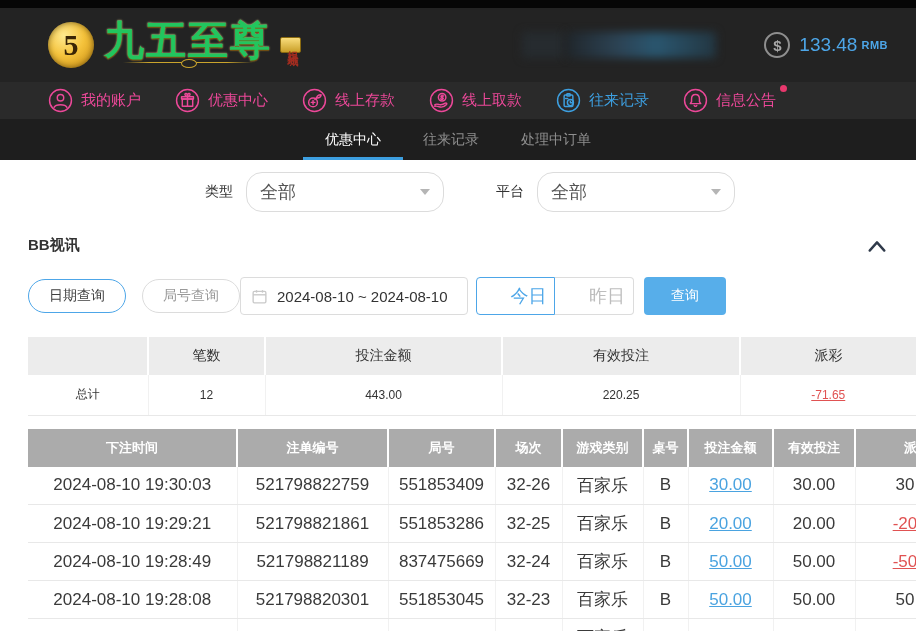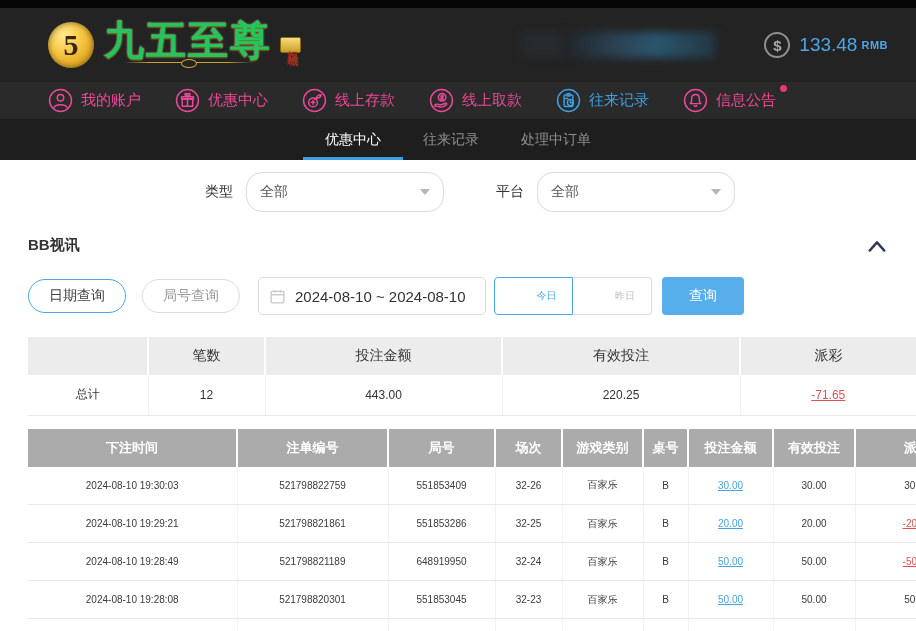--- a/index.html
+++ b/index.html
@@ -55,45 +55,45 @@
   .subtab { display:flex; align-items:center; padding:0 4px; margin:0 17px; color:#8f8f8f;
     font-size:14px; position:relative; cursor:pointer; }
   .subtab.active { color:#ffffff; }
   .subtab.active::after { content:""; position:absolute; left:-18px; right:-18px; bottom:0;
     height:3px; background:#3d9fe0; }
 
   
   .filter-row { display:flex; align-items:center; margin:12px 0 0 193px; height:40px; }
   .filter-label { font-size:14px; color:#333; margin-right:13px;margin-left:12px; }
   .select-box { width:198px; height:40px; border:1px solid #dcdcdc; border-radius:16px;
-    display:flex; align-items:center; padding:16px 13px; color:#555; font-size:14px; cursor:pointer;
+    display:flex; align-items:center; padding:16px 13px; color:#555; font-size:18px; cursor:pointer;
     background:#fff; }
   .caret-down { margin-left:auto; width:0; height:0; border-left:5px solid transparent;
     border-right:5px solid transparent; border-top:6px solid #b5b5b5; }
   .filter-gap { width:40px; }
 
   
   .section-head { margin:24px 28px 0 28px; display:flex; align-items:center; }
   .section-title { font-size:15px; font-weight:bold; color:#333; }
   .collapse-btn { margin-left:auto; cursor:pointer; display:flex; }
   .collapse-btn svg { width:22px; height:16px; stroke:#2f3a4a; stroke-width:2.6; fill:none;
     stroke-linecap:round; stroke-linejoin:round; }
 
   
   .query-row { margin:22px 0 0 28px; display:flex; align-items:center; }
   .pill { height:34px; padding:0 20px; border-radius:17px; border:1px solid #dcdcdc;
     color:#999; font-size:14px; display:flex; align-items:center; background:#fff; cursor:pointer; }
   .pill.active { border-color:#4da6e8; color:#404040; }
   .pill + .pill { margin-left:16px; }
-  .date-input { margin-left:18px; width:228px; height:38px; border:1px solid #dcdcdc; border-radius:4px;
+  .date-input { width:228px; height:38px; border:1px solid #dcdcdc; border-radius:4px;
     display:flex; align-items:center; padding:0 10px; cursor:pointer; background:#fff; }
   .date-input svg { width:17px; height:17px; stroke:#c9c9c9; fill:none; stroke-width:1.6; }
   .date-text { margin-left:9px; font-size:15px; color:#333; }
   .btn-group { margin-left:8px; display:flex; height:38px; }
-  .gbtn { width:79px; border:1px solid #dcdcdc; background:#fff; color:#bdbdbd; font-size:10px;
+  .gbtn { width:79px; border:1px solid #dcdcdc; background:#fff; color:#bdbdbd; font-size:18px;
     display:flex; align-items:center; justify-content:center; cursor:pointer;padding-left:26px; }
   .gbtn:nth-child(2), .gbtn:nth-child(3) { border-left:none; }
   .gbtn:first-child { border-radius:4px 0 0 4px; }
   .gbtn:last-child { border-radius:0 4px 4px 0; }
   .gbtn.active { border:1px solid #4da6e8; color:#4da6e8; }
   .search-btn { margin-left:10px; width:82px; height:38px; background:#57aeea; color:#fff;
     border:none; border-radius:4px; font-size:14px; cursor:pointer; }
 
   
   table { border-collapse:collapse; table-layout:fixed; }
@@ -102,21 +102,21 @@
     text-align:center; }
   .summary-table th:not(:first-child) { border-left:2px solid #fff; }
   .summary-table td { height:40px; text-align:center; font-size:12px; color:#333;
     border-bottom:1px solid #e8e8e8; }
   .summary-table td:not(:first-child) { border-left:1px solid #f1f1f1; }
 
   .records-table { margin:13px 0 0 28px; width:950px; }
   .records-table th { background:#ababab; color:#fff; height:38px; font-size:13px; font-weight:bold;
     text-align:center; }
   .records-table th:not(:first-child) { border-left:2px solid #fff; }
-  .records-table td { height:38px; text-align:center; font-size:10px; color:#3a3a3a;
+  .records-table td { height:38px; text-align:center; font-size:17px; color:#3a3a3a;
     border-bottom:1px solid #e8e8e8; }
   .records-table td:not(:first-child) { border-left:1px solid #f1f1f1; }
 
   .neg { color:#e05252 !important;text-decoration:underline; }
   .amt-link { color:#4aa3e0 !important; text-decoration:underline; cursor:pointer; }
 </style>
 </head>
 <body>
 
 <div class="viewport">
@@ -327,21 +327,21 @@
           <td>32-25</td>
           <td>百家乐</td>
           <td>B</td>
           <td class="amt-link">20.00</td>
           <td>20.00</td>
           <td class="neg">-20.00</td>
         </tr>
         <tr>
           <td>2024-08-10 19:28:49</td>
           <td>521798821189</td>
-          <td>648919950</td>
+          <td>837475669</td>
           <td>32-24</td>
           <td>百家乐</td>
           <td>B</td>
           <td class="amt-link">50.00</td>
           <td>50.00</td>
           <td class="neg">-50.00</td>
         </tr>
         <tr>
           <td>2024-08-10 19:28:08</td>
           <td>521798820301</td>

